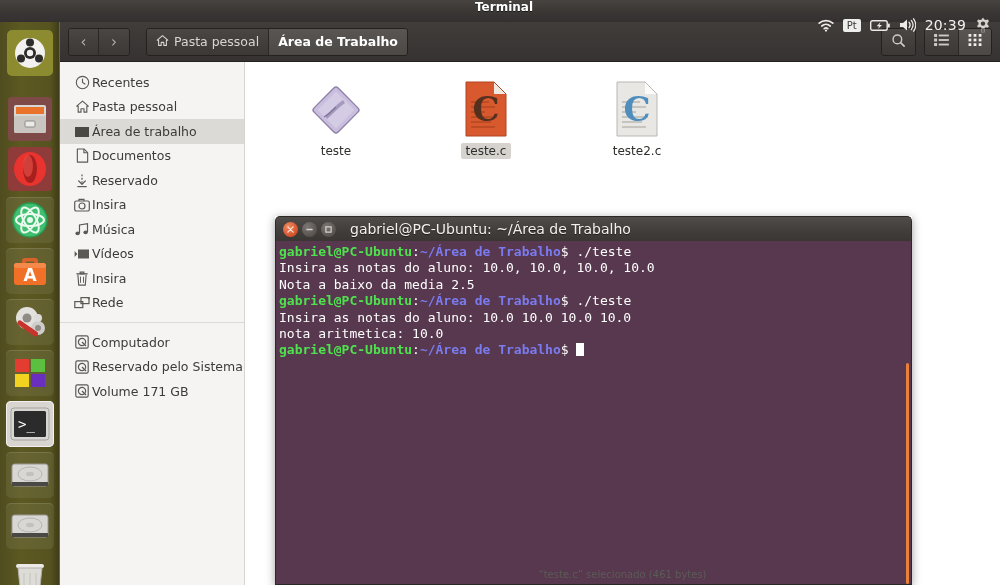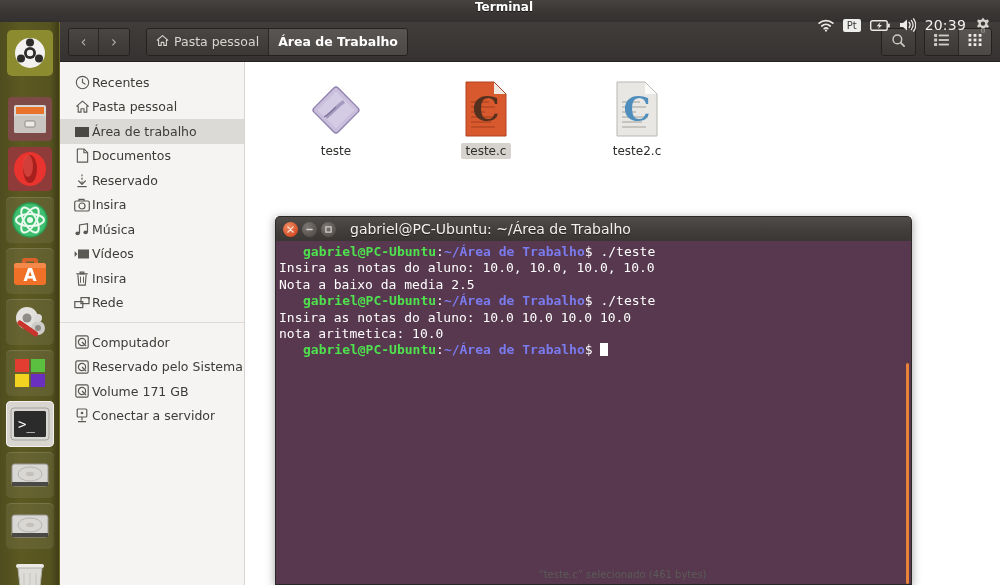--- a/index.html
+++ b/index.html
@@ -130,21 +130,21 @@
   }
   #term-body {
     height: 344px; background: #57384e;
     border: 1px solid #2b2826; border-top: none;
     padding: 3px 0 0 3px;
     font-family: "DejaVu Sans Mono", "Liberation Mono", monospace;
     font-size: 13px; line-height: 16.4px;
     color: #e8e5e2; overflow: hidden; position: relative;
   }
   .tline { white-space: pre; }
-  .c-user { color: #4ee24e; font-weight: bold; margin-left: 24px; }
+  .c-user { color: #4ee24e; font-weight: bold; }
   .c-path { color: #7b7bf0; font-weight: bold; }
   .c-plain { color: #ffffff; }
   .cursor { display: inline-block; width: 8px; height: 13px; background: #ffffff; vertical-align: -2px; }
   #term-scrollbar {
     position: absolute; right: 2px; top: 122px; width: 3px; bottom: 0;
     background: #e8813a; border-radius: 2px;
   }
 
   
   #statusbar {
@@ -469,30 +469,20 @@
       <span class="side-icon">
           <svg width="14" height="14" viewBox="0 0 14 14">
             <rect x="0.8" y="0.8" width="12.4" height="12.4" rx="1.6" fill="none" stroke="#5a5954" stroke-width="1.2"></rect>
             <circle cx="7" cy="7" r="3.6" fill="none" stroke="#5a5954" stroke-width="1.2"></circle>
             <path d="M7 7 11 11" stroke="#5a5954" stroke-width="1.2"></path>
           </svg>
         </span>
       <span class="side-label">Volume 171 GB</span>
     </div>
 
-    <div class="side-item">
-      <span class="side-icon">
-          <svg width="14" height="15" viewBox="0 0 14 15">
-            <rect x="2.2" y="1" width="9.6" height="8" rx="1" fill="none" stroke="#5a5954" stroke-width="1.2"></rect>
-            <path d="M7 9v3.4M3 13.6h8" stroke="#5a5954" stroke-width="1.2"></path>
-            <circle cx="7" cy="5" r="1.3" fill="#5a5954"></circle>
-          </svg>
-        </span>
-      <span class="side-label">Conectar a servidor</span>
-    </div>
   </div>
 
   <div id="file-area">
 
     <div class="desktop-item" style="left:46px; top:15px;">
       <div class="ico">
         <svg width="54" height="54" viewBox="0 0 54 54">
           <g transform="rotate(45 27 27)">
             <rect x="10" y="10" width="34" height="34" rx="3" fill="#c9bfdd" stroke="#8e81ab" stroke-width="1.4"></rect>
             <rect x="14" y="14" width="26" height="26" fill="#d9d2e8" opacity=".7"></rect>

